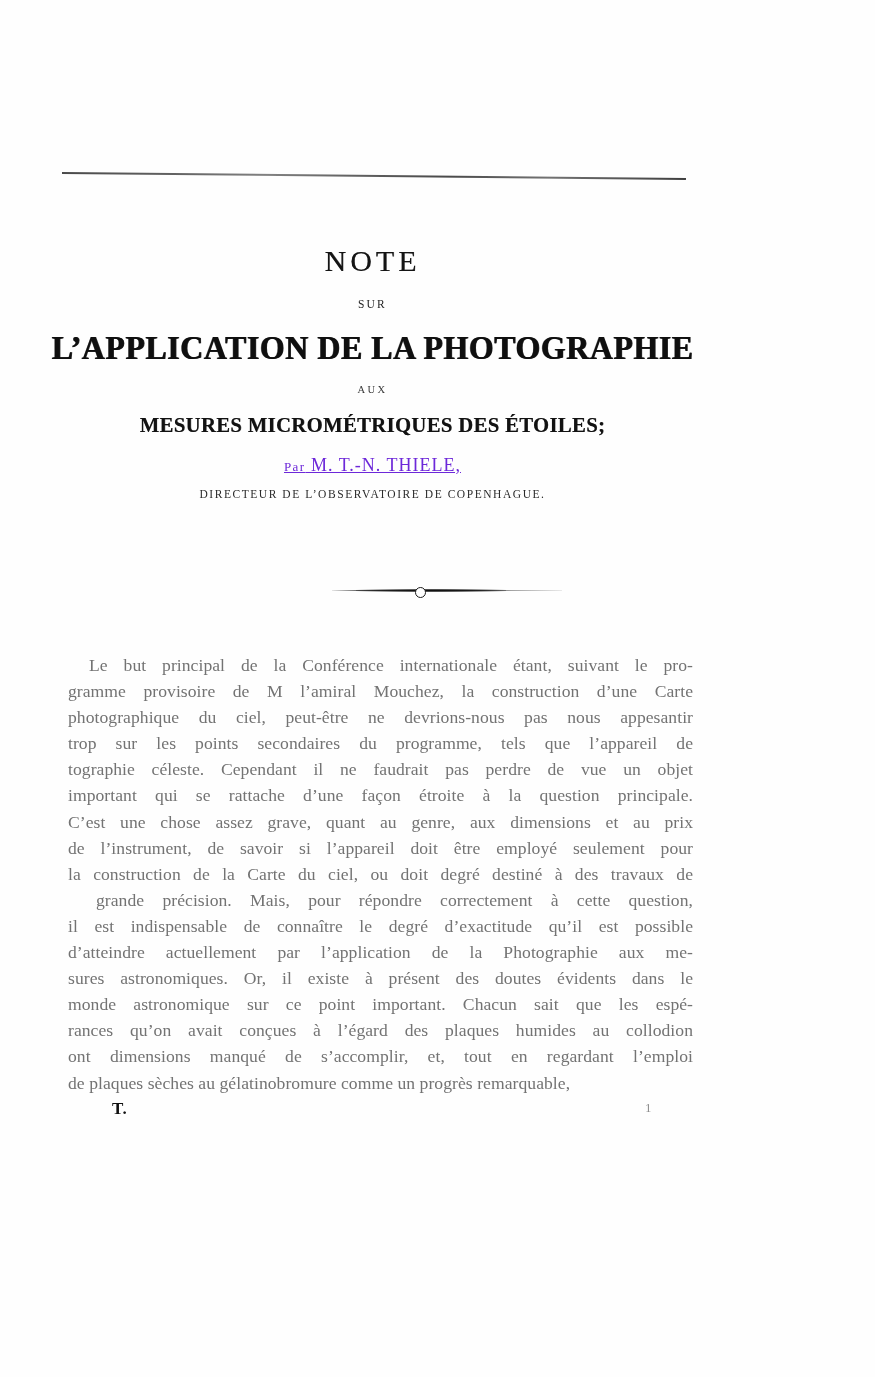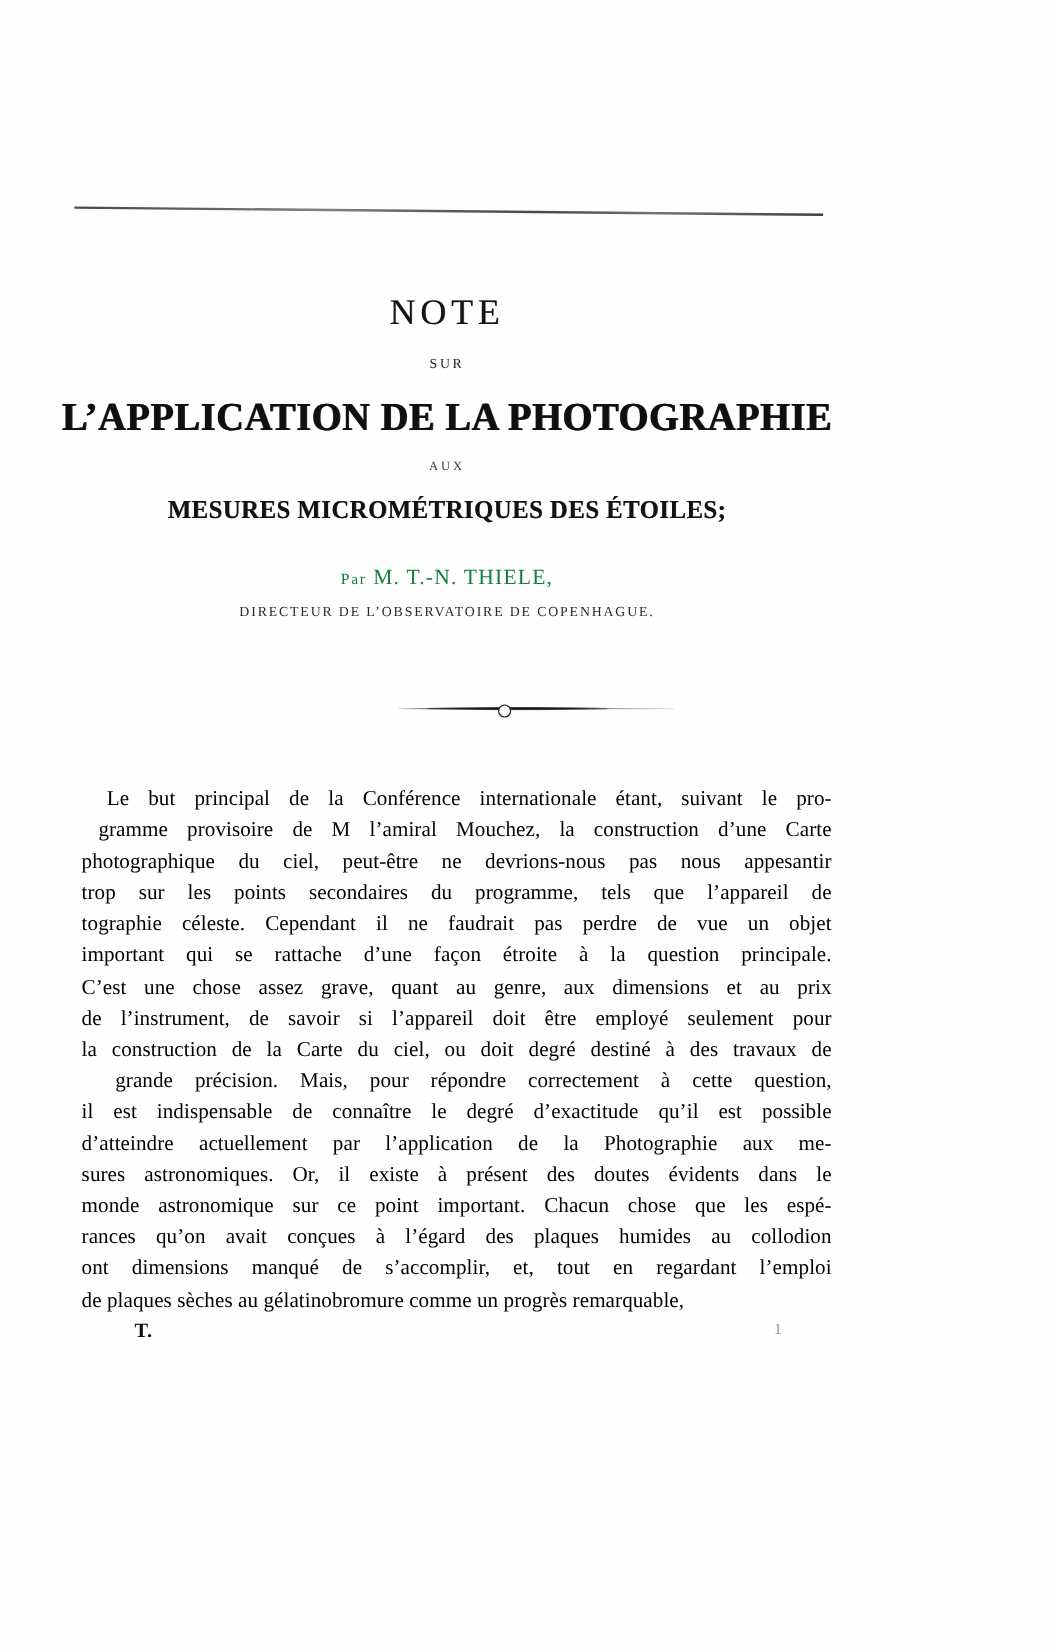--- a/index.html
+++ b/index.html
@@ -87,24 +87,25 @@
     margin-top: 18px;
     font-size: 21.5px;
     font-weight: 700;
     letter-spacing: 0.4px;
     color: #121212;
     transform: scaleX(0.96);
     text-shadow: 0.4px 0 0 rgba(12,12,12,0.6);
   }
 
   .byline {
-    margin-top: 33px;
+    margin-top: 17px;
     font-size: 18px;
     letter-spacing: 1px;
-    color: #15803d;
+    color: #6d28d9;
+    text-decoration: underline;
   }
   .byline .par-small {
     font-size: 13px;
     letter-spacing: 1.4px;
   }
 
   .affiliation {
     margin-top: 12px;
     font-size: 11.5px;
     letter-spacing: 1.55px;
@@ -154,21 +155,21 @@
   }
 
   
   .body-text {
     position: absolute;
     left: 68px;
     top: 652px;
     width: 625px;
     font-size: 17.6px;
     line-height: 26.1px;
-    color: #000000;
+    color: #737373;
     text-align: justify;
     text-align-last: justify;
     letter-spacing: 0.05px;
   }
   .body-text .line {
     white-space: nowrap;
     display: block;
   }
   .body-text .line.indent {
     padding-left: 21px;
@@ -217,33 +218,33 @@
   </div>
 
   <div class="divider">
     <div class="bar"></div>
     <div class="thick"></div>
     <div class="node"></div>
   </div>
 
   <div class="body-text">
     <div class="line indent" style="word-spacing: 0px;">Le but principal de la Conférence internationale étant, suivant le pro-</div>
-    <div class="line" style="word-spacing: 0px; margin-left: 14px;">gramme provisoire de M  l’amiral Mouchez, la construction d’une Carte</div>
+    <div class="line" style="word-spacing: 0px;">gramme provisoire de M  l’amiral Mouchez, la construction d’une Carte</div>
     <div class="line" style="word-spacing: 0px;">photographique du ciel, peut-être ne devrions-nous pas nous appesantir</div>
     <div class="line" style="word-spacing: 0px;">trop sur les points secondaires du programme, tels que l’appareil de</div>
     <div class="line" style="word-spacing: 0px;">tographie céleste. Cependant il ne faudrait pas perdre de vue un objet</div>
     <div class="line" style="word-spacing: 0px;">important qui se rattache d’une façon étroite à la question principale.</div>
     <div class="line" style="word-spacing: 0px;">C’est une chose assez grave, quant au genre, aux dimensions et au prix</div>
     <div class="line" style="word-spacing: 0px;">de l’instrument, de savoir si l’appareil doit être employé seulement pour</div>
     <div class="line" style="word-spacing: 0px;">la construction de la Carte du ciel, ou doit degré destiné à des travaux de</div>
     <div class="line" style="word-spacing: 0px; margin-left: 28px;">grande précision. Mais, pour répondre correctement à cette question,</div>
     <div class="line" style="word-spacing: 0px;">il est indispensable de connaître le degré d’exactitude qu’il est possible</div>
     <div class="line" style="word-spacing: 0px;">d’atteindre actuellement par l’application de la Photographie aux me-</div>
     <div class="line" style="word-spacing: 0px;">sures astronomiques. Or, il existe à présent des doutes évidents dans le</div>
-    <div class="line" style="word-spacing: 0px;">monde astronomique sur ce point important. Chacun chose que les espé-</div>
+    <div class="line" style="word-spacing: 0px;">monde astronomique sur ce point important. Chacun sait que les espé-</div>
     <div class="line" style="word-spacing: 0px;">rances qu’on avait conçues à l’égard des plaques humides au collodion</div>
     <div class="line" style="word-spacing: 0px;">ont dimensions manqué de s’accomplir, et, tout en regardant l’emploi</div>
     <div class="line last">de plaques sèches au gélatinobromure comme un progrès remarquable,</div>
   </div>
 
   <div class="footer-sig">T.</div>
   <div class="footer-page">1</div>
 
 </div>
 

